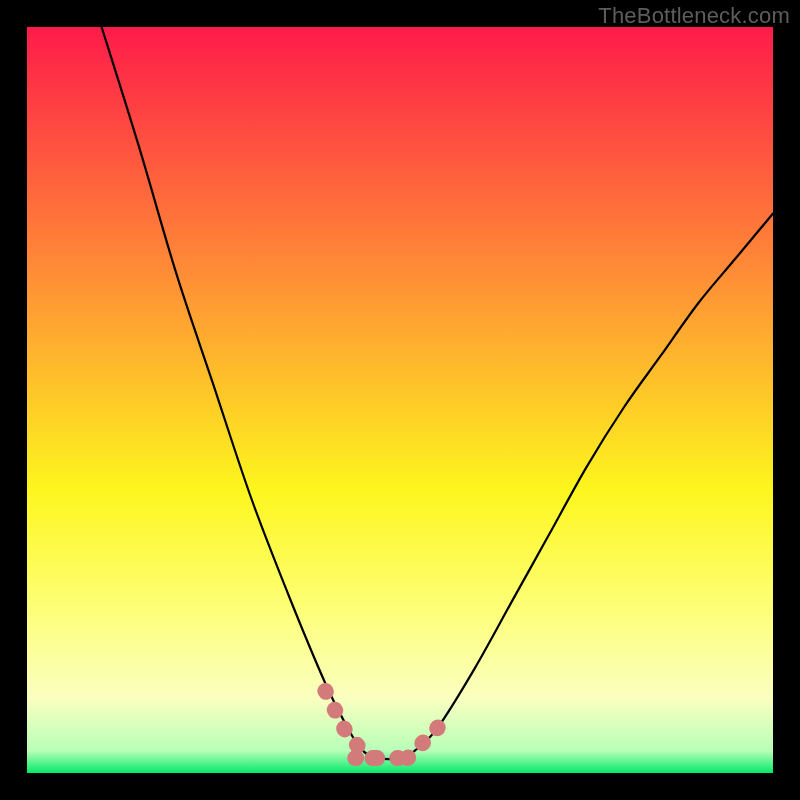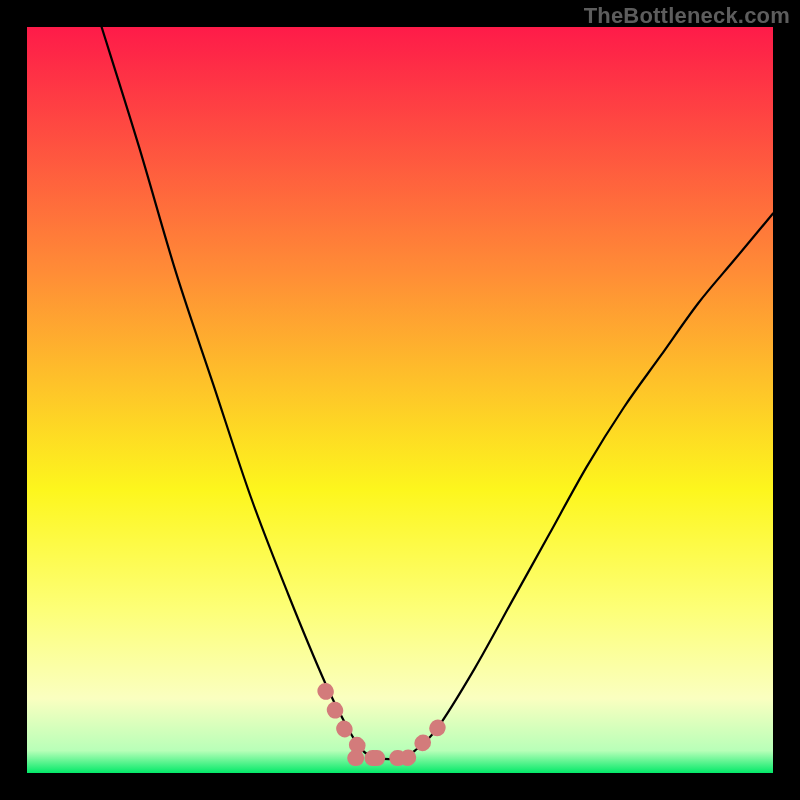--- a/index.html
+++ b/index.html
@@ -16,21 +16,21 @@
     height: 800px;
     background: #000;
     position: relative;
   }
   .watermark {
     position: absolute;
     top: 3px;
     right: 10px;
     color: #5d5d5d;
     font-size: 22px;
-    font-weight: 700;
+    font-weight: 400;
     letter-spacing: 0.2px;
     z-index: 5;
   }
   .plot {
     position: absolute;
     left: 27px;
     top: 27px;
     width: 746px;
     height: 746px;
   }

